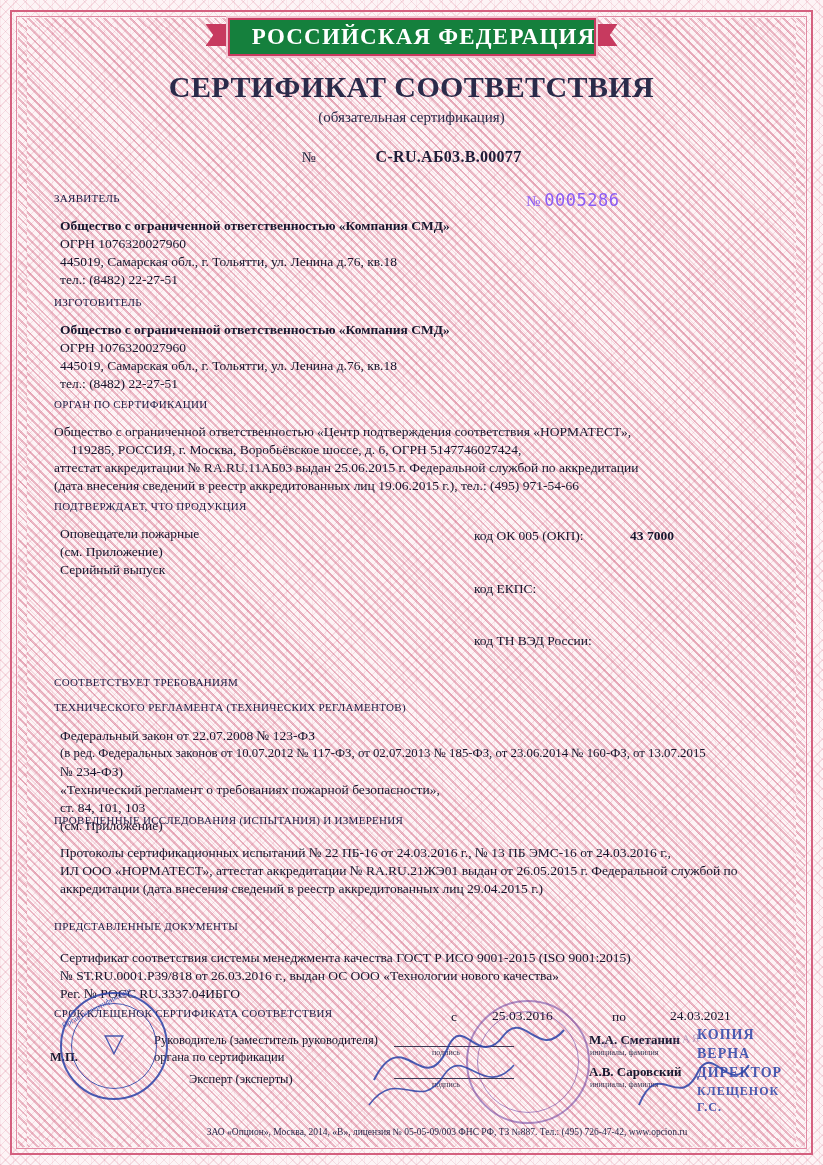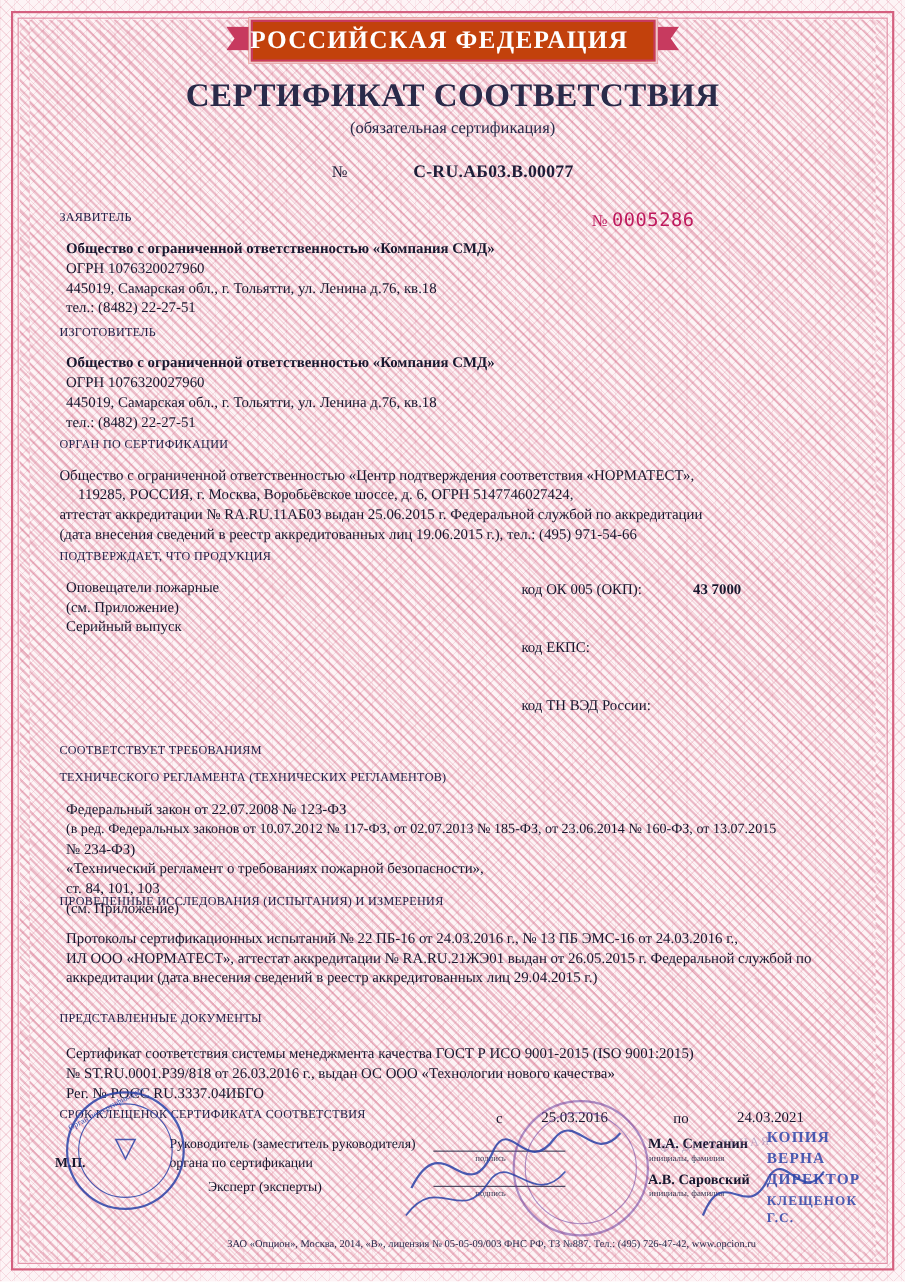--- a/index.html
+++ b/index.html
@@ -65,26 +65,26 @@
   }
 
   
   .ribbon {
     position: absolute;
     left: 50%;
     transform: translateX(-50%);
     top: 16px;
     width: 368px;
     height: 38px;
-    background: #c2410c;
+    background: #15803d;
     border: 2px solid #f1c3d0;
     box-shadow: 0 0 0 2px #c73a5f inset;
     display: flex;
     align-items: center;
-    justify-content: flex-start;
+    justify-content: flex-end;
   }
   .ribbon-text {
     color: #ffffff;
     font-family: "Liberation Serif", serif;
     font-weight: bold;
     font-size: 23px;
     letter-spacing: 1.2px;
     white-space: nowrap;
   }
   .ribbon-tail-l, .ribbon-tail-r {
@@ -125,22 +125,22 @@
     text-align: center;
     font-size: 15px;
     color: #1d1d38;
   }
   .cert-no-row .num-label { margin-right: 10px; }
   .cert-no-row .num-val { font-weight: bold; font-size: 16px; letter-spacing: 0.3px; padding-left: 46px; }
 
   .blank-no {
     position: absolute;
     top: 190px;
-    left: 504px;
-    color: #be185d;
+    left: 492px;
+    color: #8b5cf6;
     font-size: 17px;
     letter-spacing: 1px;
   }
   .blank-no .hash { font-size: 15px; margin-right: 3px; }
   .blank-no .digits { font-family: "DejaVu Sans Mono", monospace; font-size: 17px; letter-spacing: 0.5px;}
 
   .sec-head {
     position: absolute;
     font-size: 11px;
     color: #23234a;

